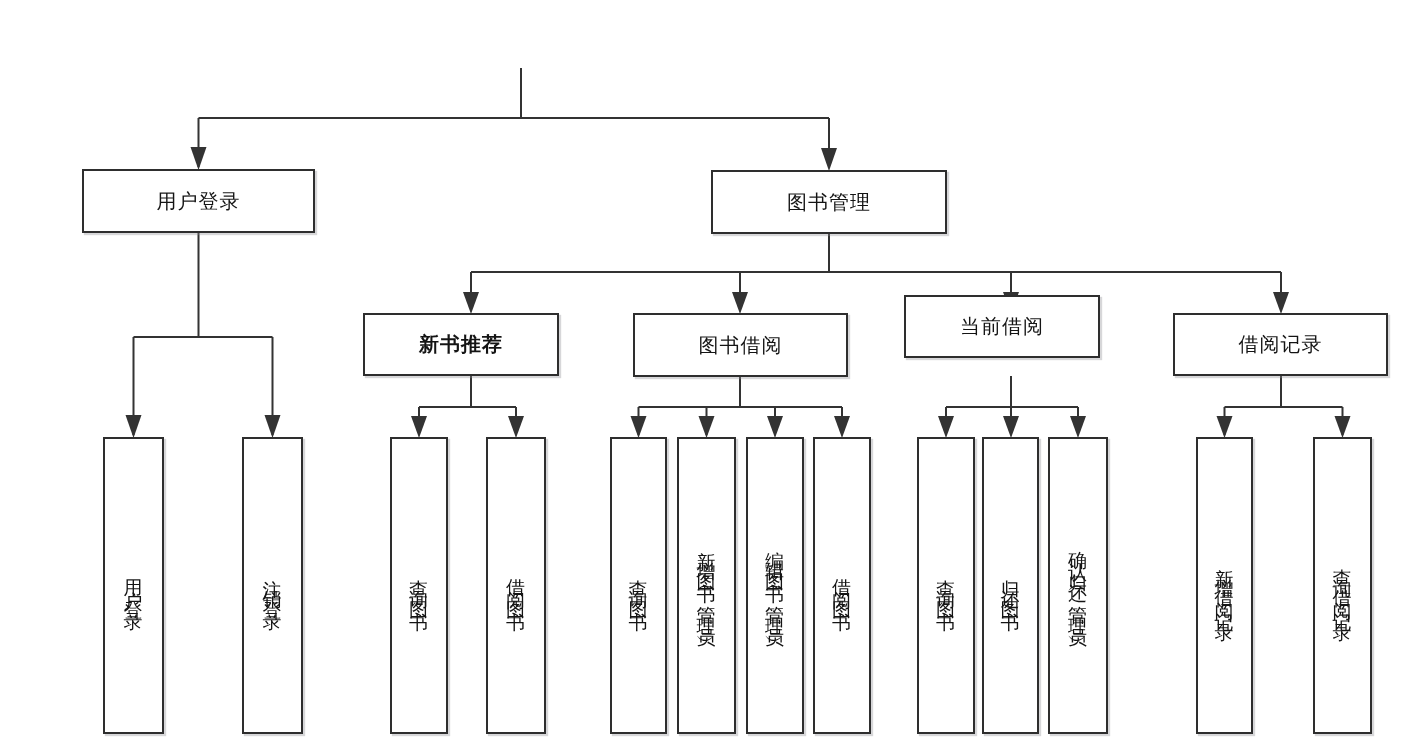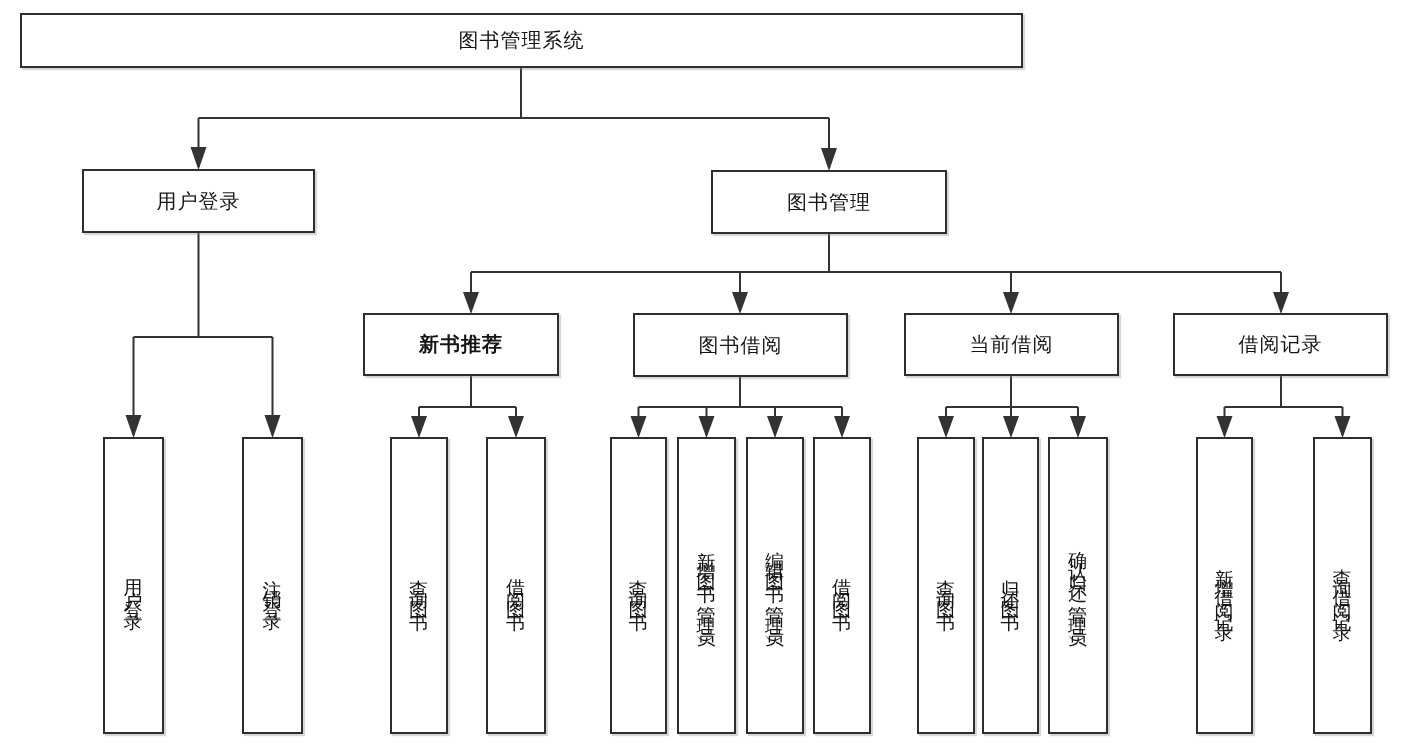--- a/index.html
+++ b/index.html
@@ -86,38 +86,35 @@
       <polygon points="767,416 783,416 775,438"></polygon>
       <polygon points="834,416 850,416 842,438"></polygon>
       <polygon points="938,416 954,416 946,438"></polygon>
       <polygon points="1003,416 1019,416 1011,438"></polygon>
       <polygon points="1070,416 1086,416 1078,438"></polygon>
       <polygon points="1216.5,416 1232.5,416 1224.5,438"></polygon>
       <polygon points="1334.5,416 1350.5,416 1342.5,438"></polygon>
     </g>
   </svg>
 
-  <div class="box hbox" style="left:20px; top:13px; width:1003px; height:55px;">
-    <span>图书管理系统</span>
-  </div>
 
   <div class="box hbox" style="left:82px; top:169px; width:233px; height:64px;">
     <span>用户登录</span>
   </div>
   <div class="box hbox" style="left:711px; top:170px; width:236px; height:64px;">
     <span>图书管理</span>
   </div>
 
   <div class="box hbox" style="left:363px; top:313px; width:196px; height:63px;font-weight:bold;">
     <span>新书推荐</span>
   </div>
   <div class="box hbox" style="left:633px; top:313px; width:215px; height:64px;">
     <span>图书借阅</span>
   </div>
-  <div class="box hbox" style="left:904px; top:313px; width:215px; height:63px;">
+  <div class="box hbox" style="left:904px; top:295px; width:196px; height:63px;">
     <span>当前借阅</span>
   </div>
   <div class="box hbox" style="left:1173px; top:313px; width:215px; height:63px;">
     <span>借阅记录</span>
   </div>
 
   <div class="box leaf" style="left:103px; top:437px; width:61px; height:297px;">
     <span>用户登录</span>
   </div>
   <div class="box leaf" style="left:242px; top:437px; width:61px; height:297px;">

